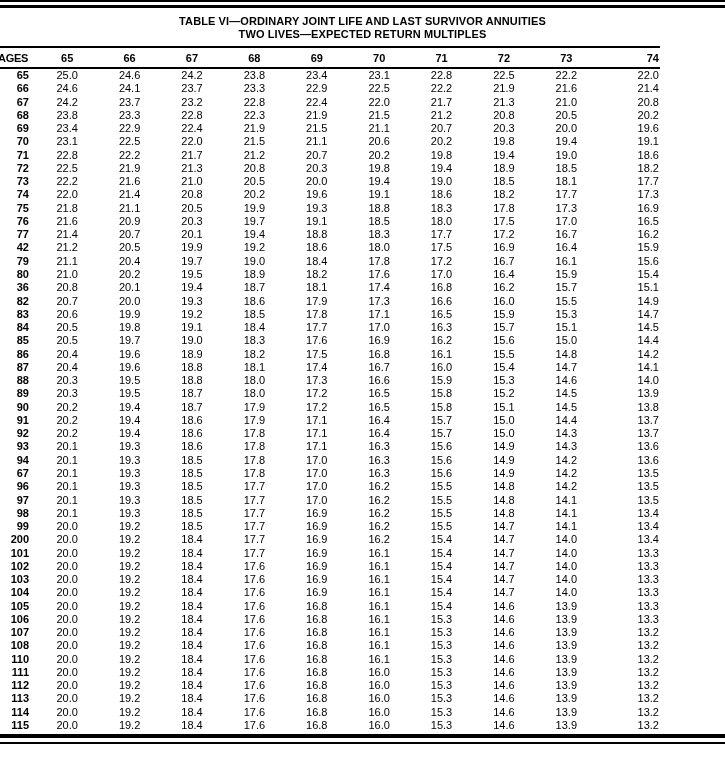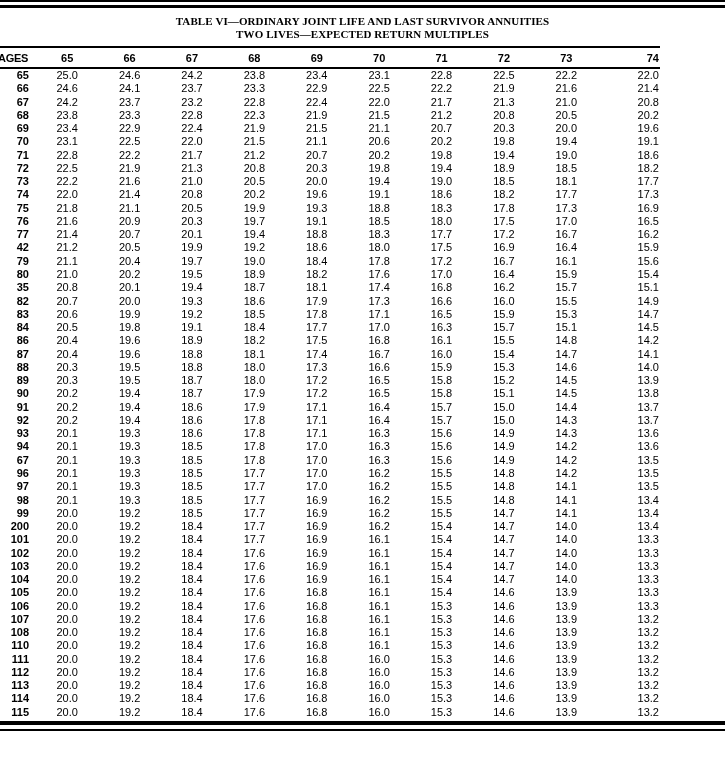--- a/index.html
+++ b/index.html
@@ -26,21 +26,20 @@
   .title-block {
     text-align: center;
     padding: 7px 0 5px 0;
   }
   .title-line {
     font-weight: bold;
     font-size: 11px;
     line-height: 13px;
     letter-spacing: 0.1px;
     white-space: nowrap;
-    font-family: Liberation Serif, serif;
   }
 
   table.ann {
     width: 660px;
     border-collapse: collapse;
     table-layout: fixed;
   }
   table.ann col.c-ages { width: 36px; }
 
   table.ann thead th {
@@ -326,21 +325,21 @@
           <td>19.5</td>
           <td>18.9</td>
           <td>18.2</td>
           <td>17.6</td>
           <td>17.0</td>
           <td>16.4</td>
           <td>15.9</td>
           <td class="v-last">15.4</td>
         </tr>
         <tr>
-          <td class="age">35</td>
+          <td class="age">36</td>
           <td>20.8</td>
           <td>20.1</td>
           <td>19.4</td>
           <td>18.7</td>
           <td>18.1</td>
           <td>17.4</td>
           <td>16.8</td>
           <td>16.2</td>
           <td>15.7</td>
           <td class="v-last">15.1</td>
@@ -376,20 +375,33 @@
           <td>20.5</td>
           <td>19.8</td>
           <td>19.1</td>
           <td>18.4</td>
           <td>17.7</td>
           <td>17.0</td>
           <td>16.3</td>
           <td>15.7</td>
           <td>15.1</td>
           <td class="v-last">14.5</td>
+        </tr>
+        <tr>
+          <td class="age">85</td>
+          <td>20.5</td>
+          <td>19.7</td>
+          <td>19.0</td>
+          <td>18.3</td>
+          <td>17.6</td>
+          <td>16.9</td>
+          <td>16.2</td>
+          <td>15.6</td>
+          <td>15.0</td>
+          <td class="v-last">14.4</td>
         </tr>
         <tr>
           <td class="age">86</td>
           <td>20.4</td>
           <td>19.6</td>
           <td>18.9</td>
           <td>18.2</td>
           <td>17.5</td>
           <td>16.8</td>
           <td>16.1</td>

